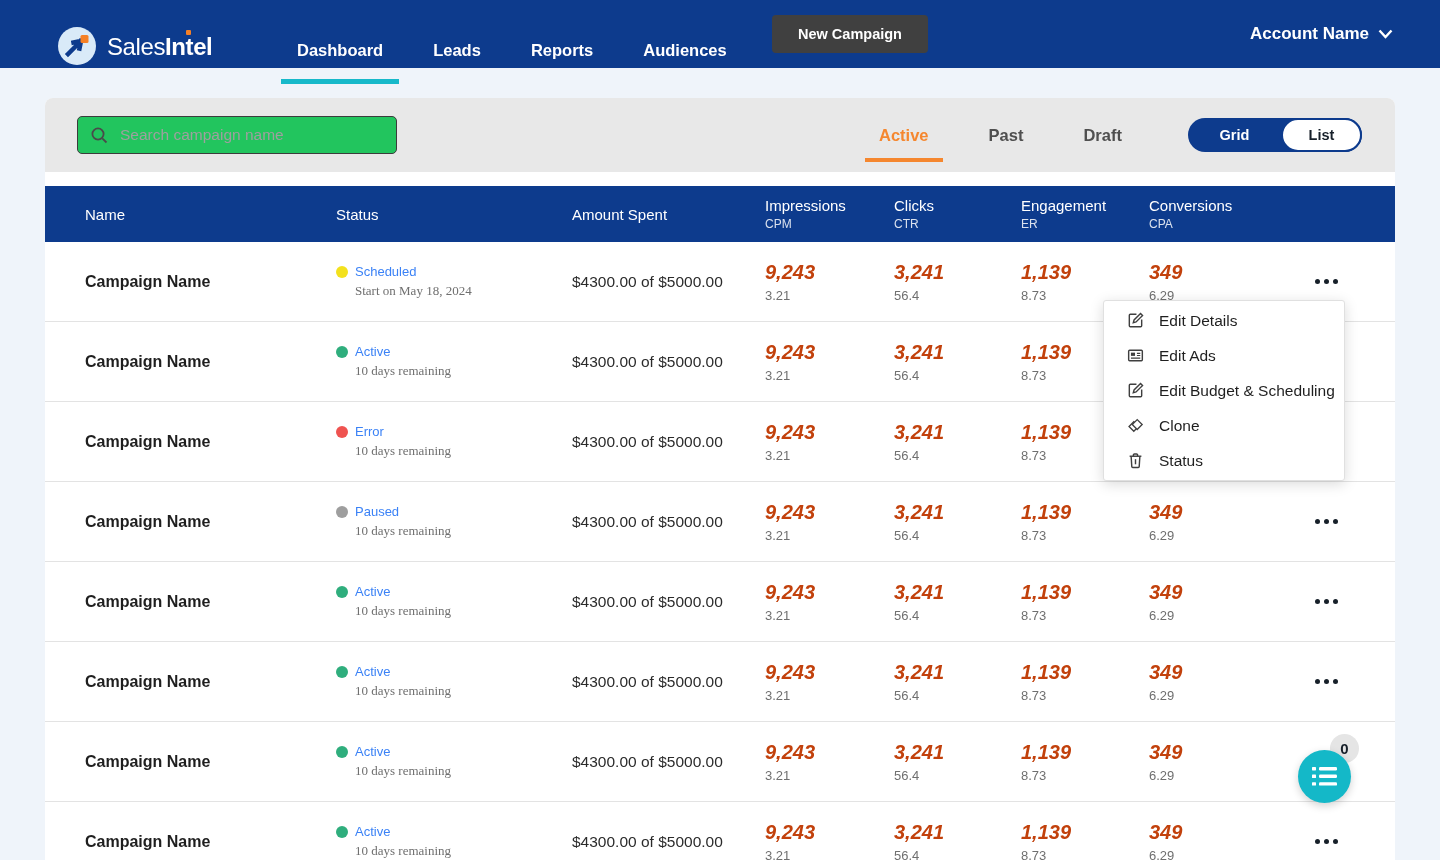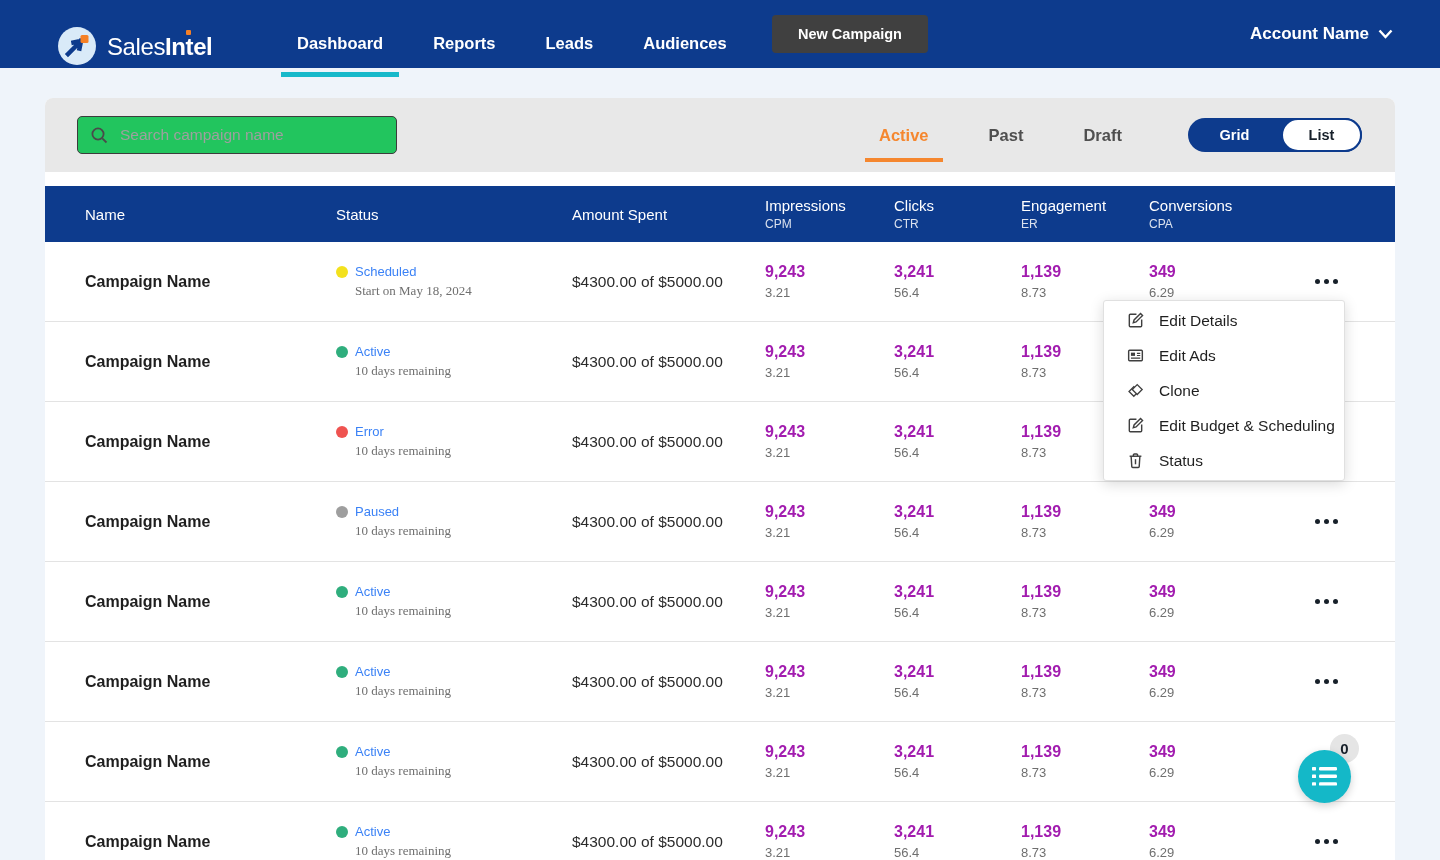--- a/index.html
+++ b/index.html
@@ -10,21 +10,21 @@
   }
 
   
   .navbar { position:absolute; top:0; left:0; width:1440px; height:68px; background:#0d3b8d; }
   .brand { position:absolute; left:58px; top:12px; height:68px; display:flex; align-items:center; gap:11px; }
   .brand-mark { width:38px; height:38px; border-radius:50%; background:#d9eaf8; position:relative; overflow:hidden; }
   .brand-text { color:#ffffff; font-size:24px; letter-spacing:-0.4px; position:relative; line-height:1; padding-top:2px; }
   .brand-text .w400 { font-weight:400; }
   .brand-text .w700 { font-weight:700; }
   .brand-text .tittle { position:absolute; right:21px; top:-3px; width:5px; height:5px; background:#f58026; border-radius:1px; }
-  .nav-items { position:absolute; left:281px; top:9px; height:80px; display:flex; }
+  .nav-items { position:absolute; left:281px; top:16px; height:80px; display:flex; }
   .nav-item { height:68px; display:flex; align-items:center; padding:0 16px; margin-right:18px;
               color:#ffffff; font-size:16.5px; font-weight:600; position:relative; cursor:pointer; }
   .nav-item.active::after { content:""; position:absolute; left:0; right:0; bottom:0; height:5px; background:#17b9ca; }
   .btn-new { position:absolute; left:772px; top:15px; height:38px; padding:0 26px; background:#404040;
              color:#ffffff; border:none; border-radius:4px; font-size:14.5px; font-weight:700;
              font-family:"Liberation Sans",sans-serif; cursor:pointer; }
   .account { position:absolute; right:47px; top:0; height:68px; display:flex; align-items:center; gap:9px;
              color:#ffffff; font-size:17px; font-weight:700; cursor:pointer; }
 
   
@@ -59,21 +59,21 @@
   .th .col-label { font-size:15px; font-weight:400; }
   .th .col-sub { font-size:12px; color:rgba(255,255,255,0.85); margin-top:3px; }
 
   .row { height:80px; background:#ffffff; border-bottom:1px solid #e3e3e3; }
   .name-cell { font-weight:700; font-size:16px; color:#1f1f1f; }
   .status-line { display:flex; align-items:center; gap:7px; }
   .dot { width:12px; height:12px; border-radius:50%; flex:none; }
   .status-label { font-size:13px; font-weight:500; color:#3b82f6; }
   .status-sub { font-size:13px; color:#6f6f6f; margin-top:4px; margin-left:19px;font-family:Liberation Serif, serif; }
   .amount-cell { font-size:15.5px; color:#2b2b2b; }
-  .metric .val { font-weight:700; font-size:16px; color:#a21caf; }
+  .metric .val { font-weight:700; font-size:20px; color:#c2410c;font-style:italic; }
   .metric .sub { font-size:13px; color:#6f6f6f; margin-top:4px; }
   .actions { display:flex; justify-content:center; padding-right:12px; }
   .kebab { display:flex; gap:3.5px; background:none; border:none; cursor:pointer; padding:6px; }
   .kebab span { width:5.5px; height:5.5px; border-radius:50%; background:#17202a; }
 
   
   .context-menu { position:absolute; left:1103px; top:300px; width:242px; background:#ffffff;
                   border:1px solid #e0e0e0; border-radius:3px; box-shadow:0 3px 14px rgba(0,0,0,0.15);
                   z-index:30; padding:2px 0; }
   .menu-item { height:35px; display:flex; align-items:center; gap:14px; padding-left:22px;
@@ -97,22 +97,22 @@
       <svg width="38" height="38" viewBox="0 0 38 38">
         <path d="M10 27 L23 14 M23 14 l-7.5 1.5 M23 14 l-1.5 7.5" stroke="#0d3b8d" stroke-width="4.5" fill="none" stroke-linecap="square"></path>
         <rect x="22.5" y="8" width="8" height="8" rx="1.5" fill="#f58026"></rect>
       </svg>
     </span>
     <span class="brand-text"><span class="w400">Sales</span><span class="w700">Intel</span><span class="tittle"></span></span>
   </div>
 
   <nav class="nav-items">
     <div class="nav-item active">Dashboard</div>
+    <div class="nav-item">Leads</div>
     <div class="nav-item">Reports</div>
-    <div class="nav-item">Leads</div>
     <div class="nav-item">Audiences</div>
   </nav>
 
   <button class="btn-new">New Campaign</button>
 
   <div class="account">
     <span>Account Name</span>
     <span style="display:flex;">
       <svg width="15" height="10" viewBox="0 0 15 10" fill="none">
           <path d="M1.5 1.5 L7.5 8 L13.5 1.5" stroke="#ffffff" stroke-width="2.4"></path>
@@ -477,35 +477,35 @@
       <svg width="19" height="19" viewBox="0 0 20 20" fill="none" stroke="#3f3f3f" stroke-width="1.5">
         <rect x="2.8" y="4.5" width="14.4" height="11" rx="1"></rect>
         <rect x="5.2" y="7" width="4.3" height="3.4" fill="#3f3f3f" stroke="none"></rect>
         <path d="M11.5 7.8 H15 M11.5 10 H15 M5.2 12.8 H15" stroke-width="1.3"></path>
       </svg>
     </span>
     <span>Edit Ads</span>
   </div>
   <div class="menu-item">
     <span style="display:flex;">
+      <svg width="19" height="19" viewBox="0 0 20 20" fill="none" stroke="#3f3f3f" stroke-width="1.5">
+        <path d="M11 3.5 H4.5 A1 1 0 0 0 3.5 4.5 V15.5 A1 1 0 0 0 4.5 16.5 H15.5 A1 1 0 0 0 16.5 15.5 V9"></path>
+        <path d="M15.3 2.6 l2.1 2.1 L10.6 11.5 l-2.9.8.8-2.9 z"></path>
+      </svg>
+    </span>
+    <span>Edit Budget &amp; Scheduling</span>
+  </div>
+  <div class="menu-item">
+    <span style="display:flex;">
       <svg width="19" height="19" viewBox="0 0 20 20" fill="none" stroke="#3f3f3f" stroke-width="1.4">
         <path d="M8.2 6 L3.2 11 L8.2 16 L13.2 11 Z"></path>
         <path d="M11.8 3.8 L6.6 9 L11.8 14.2 L17 9 Z" fill="#ffffff"></path>
       </svg>
     </span>
     <span>Clone</span>
-  </div>
-  <div class="menu-item">
-    <span style="display:flex;">
-      <svg width="19" height="19" viewBox="0 0 20 20" fill="none" stroke="#3f3f3f" stroke-width="1.5">
-        <path d="M11 3.5 H4.5 A1 1 0 0 0 3.5 4.5 V15.5 A1 1 0 0 0 4.5 16.5 H15.5 A1 1 0 0 0 16.5 15.5 V9"></path>
-        <path d="M15.3 2.6 l2.1 2.1 L10.6 11.5 l-2.9.8.8-2.9 z"></path>
-      </svg>
-    </span>
-    <span>Edit Budget &amp; Scheduling</span>
   </div>
   <div class="menu-item">
     <span style="display:flex;">
       <svg width="19" height="19" viewBox="0 0 20 20" fill="none" stroke="#3f3f3f" stroke-width="1.5">
         <path d="M3.8 5.5 H16.2"></path>
         <path d="M7.8 5.5 V4.2 A1 1 0 0 1 8.8 3.2 H11.2 A1 1 0 0 1 12.2 4.2 V5.5"></path>
         <path d="M5.4 5.5 l.7 10.9 a1 1 0 0 0 1 .9 h5.8 a1 1 0 0 0 1-.9 l.7-10.9"></path>
         <path d="M10 8.6 V14"></path>
       </svg>
     </span>

